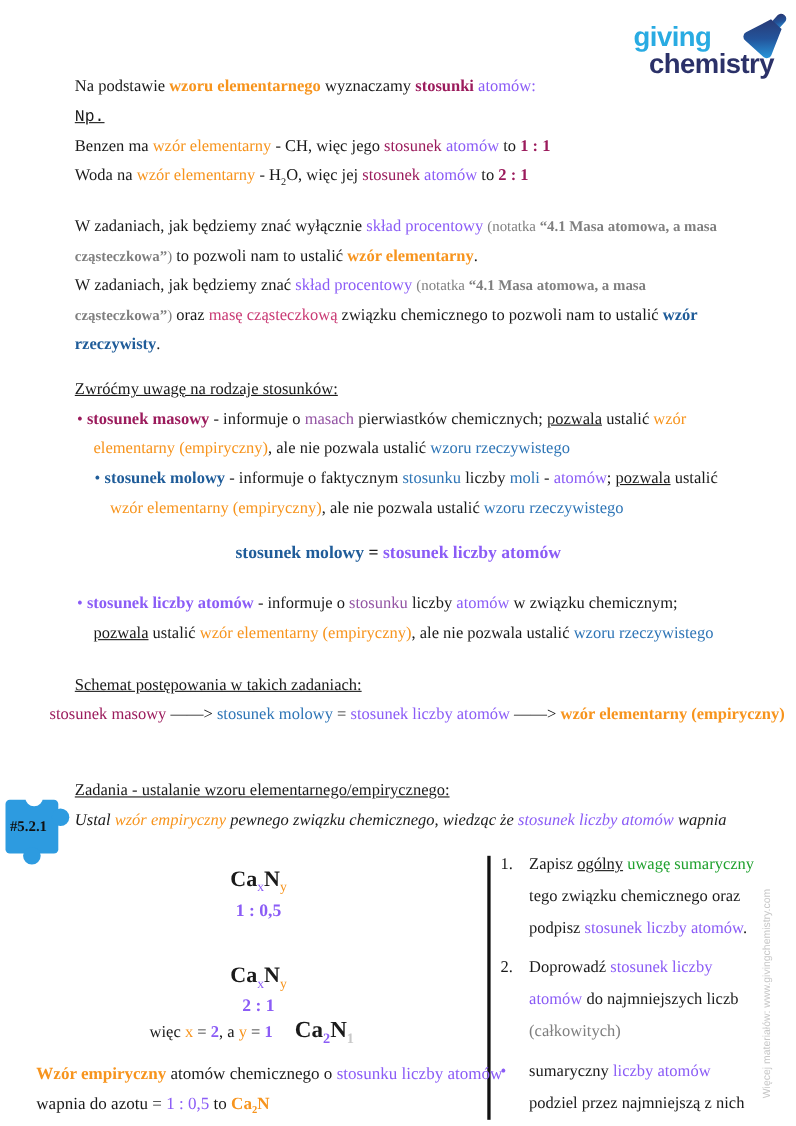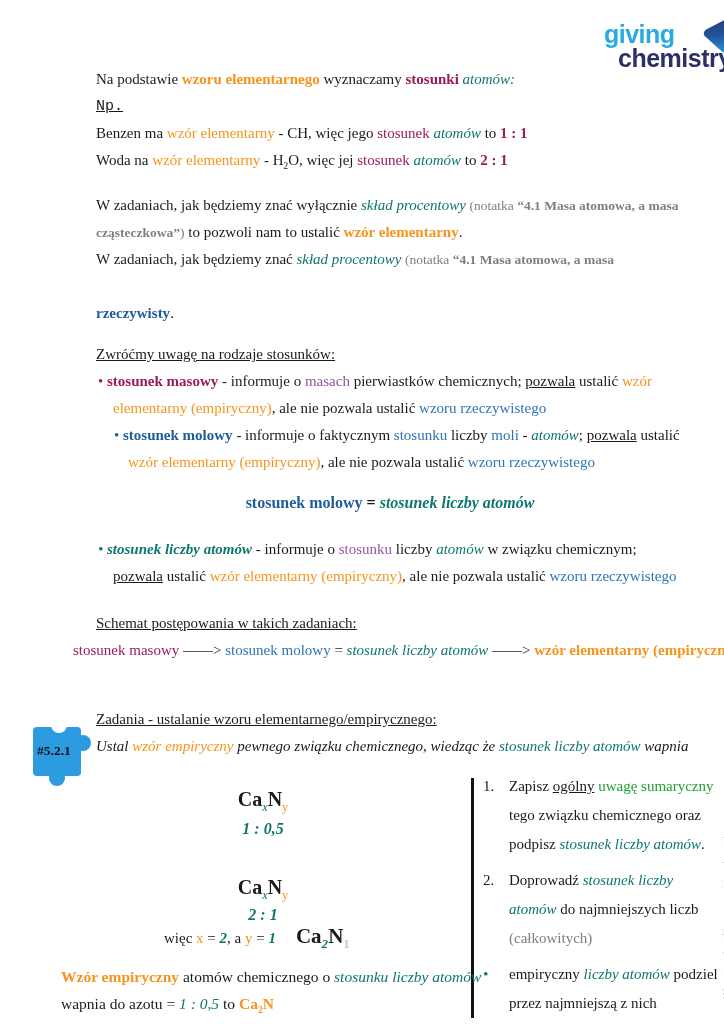--- a/index.html
+++ b/index.html
@@ -1,26 +1,26 @@
 <!DOCTYPE html>
 <html><head>
 <meta charset="utf-8">
 <style>
   html,body{margin:0;padding:0;}
   body{background:#ffffff;width:724px;height:1024px;position:relative;overflow:hidden;
        font-family:"Liberation Serif", serif;color:#1a1a1a;}
-  .page{position:absolute;inset:0;background:#fff;margin-left:28px;}
+  .page{position:absolute;inset:0;background:#fff;}
   .line{position:absolute;font-size:15px;line-height:27px;white-space:nowrap;}
   
   .b{font-weight:bold;}
   .u{text-decoration:underline;}
   .i{font-style:italic;}
   .sm{font-size:13.5px;}
   .orange{color:#F7941D;}
-  .red{color:#0f766e;font-style:italic;}
+  .red{color:#8b5cf6;}
   .maroon{color:#9B1B5C;}
   .purple{color:#9455A4;}
   .pink{color:#C93A74;}
   .steel{color:#2E75B6;}
   .navy{color:#1F5C99;}
   .green{color:#1FA12E;}
   .gray{color:#7F7F7F;}
   .faint{color:#C8C8C8;}
   sub{font-size:0.62em;line-height:0;}
   
@@ -79,20 +79,21 @@
 
   <div class="line" style="left:68px;top:66px;"><span class="">Na podstawie </span><span class="orange b">wzoru elementarnego</span><span class=""> wyznaczamy </span><span class="maroon b">stosunki</span><span class=""> </span><span class="red">atomów:</span></div>
   <div class="line" style="left:68px;top:93px;font-family:Liberation Mono, monospace;"><span class="u">Np.</span></div>
   <div class="line" style="left:68px;top:120px;"><span class="">Benzen ma </span><span class="orange">wzór elementarny</span><span class=""> - CH, więc jego </span><span class="maroon">stosunek</span><span class=""> </span><span class="red">atomów</span><span class="">  to </span><span class="maroon b">1 : 1</span></div>
   <div class="line" style="left:68px;top:147px;"><span class="">Woda na </span><span class="orange">wzór elementarny</span><span class=""> - H</span><sub class="">2</sub><span class="">O, więc jej </span><span class="maroon">stosunek</span><span class=""> </span><span class="red">atomów</span><span class=""> to </span><span class="maroon b">2 : 1</span></div>
 
   <div class="line" style="left:68px;top:192px;"><span class="">W zadaniach, jak będziemy znać wyłącznie </span><span class="red">skład procentowy</span><span class=""> </span><span class="gray sm">(notatka </span><span class="gray b sm">“4.1 Masa atomowa, a masa</span></div>
   <div class="line" style="left:68px;top:219px;"><span class="gray b sm">cząsteczkowa”</span><span class="gray sm">)</span><span class=""> to pozwoli nam to ustalić </span><span class="orange b">wzór elementarny</span><span class="">.</span></div>
 
   <div class="line" style="left:68px;top:246px;"><span class="">W zadaniach, jak będziemy znać </span><span class="red">skład procentowy</span><span class=""> </span><span class="gray sm">(notatka </span><span class="gray b sm">“4.1 Masa atomowa, a masa</span></div>
+  <div class="line" style="left:68px;top:273px;"><span class="gray b sm">cząsteczkowa”</span><span class="gray sm">)</span><span class=""> oraz </span><span class="pink">masę cząsteczkową</span><span class=""> związku chemicznego to pozwoli nam to ustalić </span><span class="navy b">wzór</span></div>
   <div class="line" style="left:68px;top:300px;"><span class="navy b">rzeczywisty</span><span class="">.</span></div>
 
   <div class="line" style="left:68px;top:341px;"><span class="u">Zwróćmy uwagę na rodzaje stosunków:</span></div>
 
   <div class="line" style="left:70px;top:368px;"><span class="maroon">•  </span><span class="maroon b">stosunek masowy</span><span class=""> - informuje o </span><span class="purple">masach</span><span class=""> pierwiastków chemicznych; </span><span class="u">pozwala</span><span class=""> ustalić </span><span class="orange">wzór</span></div>
   <div class="line" style="left:85px;top:395px;"><span class="orange">elementarny (empiryczny)</span><span class="">, ale nie pozwala ustalić </span><span class="steel">wzoru rzeczywistego</span></div>
 
   <div class="line" style="left:86px;top:422px;"><span class="navy">•  </span><span class="navy b">stosunek molowy</span><span class=""> - informuje o faktycznym </span><span class="steel">stosunku</span><span class=""> liczby </span><span class="steel">moli</span><span class=""> - </span><span class="red">atomów</span><span class="">; </span><span class="u">pozwala</span><span class=""> ustalić</span></div>
   <div class="line" style="left:100px;top:449px;"><span class="orange">wzór elementarny (empiryczny)</span><span class="">, ale nie pozwala ustalić </span><span class="steel">wzoru rzeczywistego</span></div>
 
@@ -131,21 +132,21 @@
     <div class="li-row">
       <div class="num">1.</div>
       <div class="txt"><span class="">Zapisz </span><span class="u">ogólny</span><span class=""> </span><span class="green">uwagę sumaryczny</span><span class=""> tego związku chemicznego oraz podpisz </span><span class="red">stosunek liczby atomów</span><span class="">.</span></div>
     </div>
     <div class="li-row">
       <div class="num">2.</div>
       <div class="txt"><span class="">Doprowadź </span><span class="red">stosunek liczby atomów</span><span class=""> do najmniejszych liczb </span><span class="gray">(całkowitych)</span></div>
     </div>
     <div class="li-row">
       <div class="num red">•</div>
-      <div class="txt"><span class="">empiryczny </span><span class="red">liczby atomów</span><span class=""> podziel przez najmniejszą z nich</span></div>
+      <div class="txt"><span class="">sumaryczny </span><span class="red">liczby atomów</span><span class=""> podziel przez najmniejszą z nich</span></div>
     </div>
 
   </div>
 
   <div class="line" style="left:33px;top:963px;font-size:15.5px;"><span class="orange b">Wzór empiryczny</span><span class=""> atomów chemicznego o </span><span class="red">stosunku liczby atomów</span></div>
   <div class="line" style="left:33px;top:990px;font-size:15.5px;"><span class="">wapnia do azotu = </span><span class="red">1 : 0,5</span><span class=""> to </span><span class="orange b">Ca</span><sub class="orange b">2</sub><span class="orange b">N</span></div>
 
   <div class="wm">
     <span>Więcej materiałów: www.givingchemistry.com</span>
   </div>

